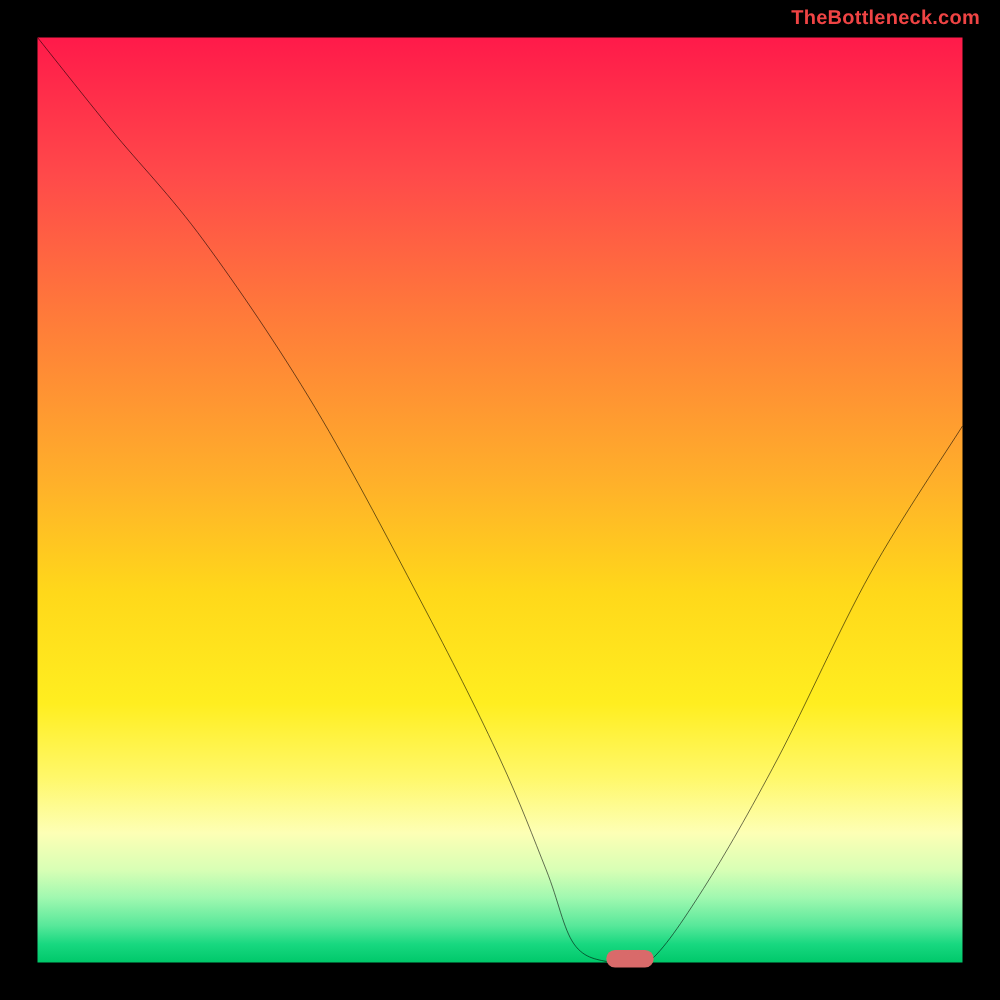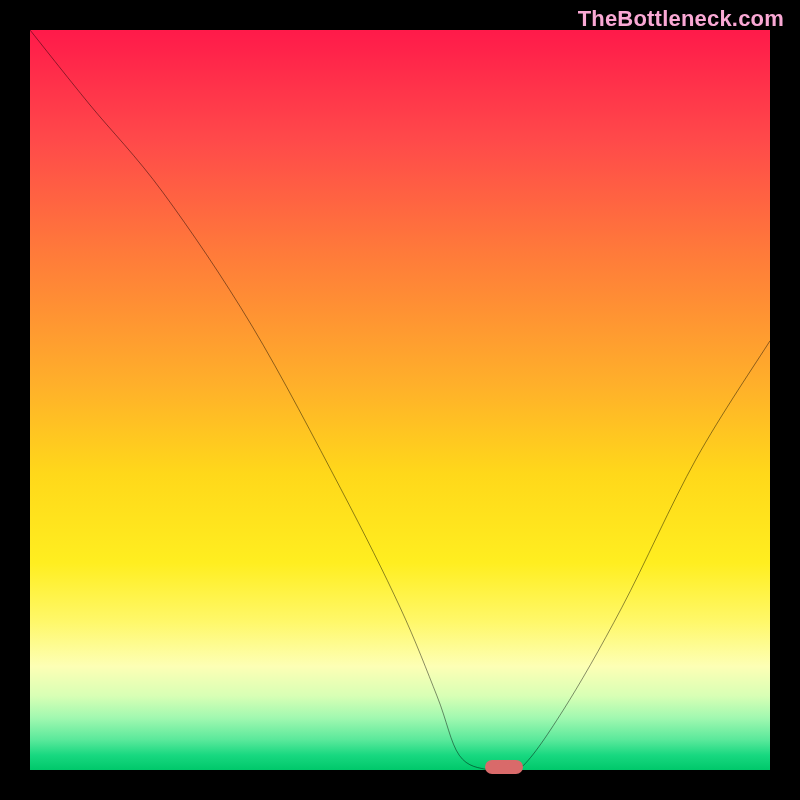--- a/index.html
+++ b/index.html
@@ -37,23 +37,23 @@
       #a0f8b0 93%,
       #58e89a 96%,
       #18d880 98%,
       #00c86a 100%
     );
   }
   .watermark {
     position: absolute;
     top: 6px;
     right: 16px;
-    font-size: 22px;
+    font-size: 16px;
     font-weight: 600;
-    color: #f9a8d4;
+    color: #ef4444;
     letter-spacing: 0.2px;
     user-select: none;
   }
   .curve-svg {
     position: absolute;
     left: 0;
     top: 0;
     width: 740px;
     height: 740px;
     overflow: visible;

